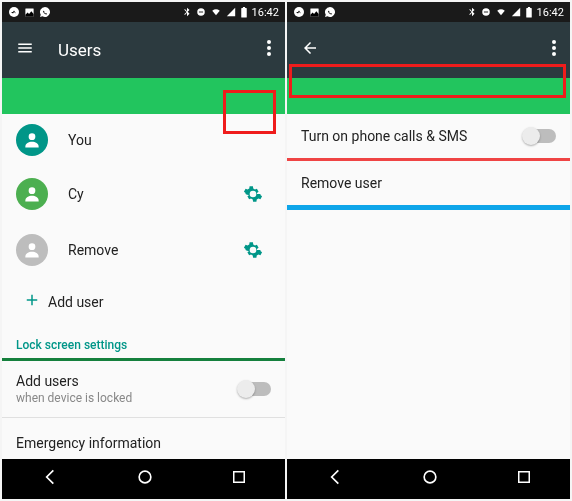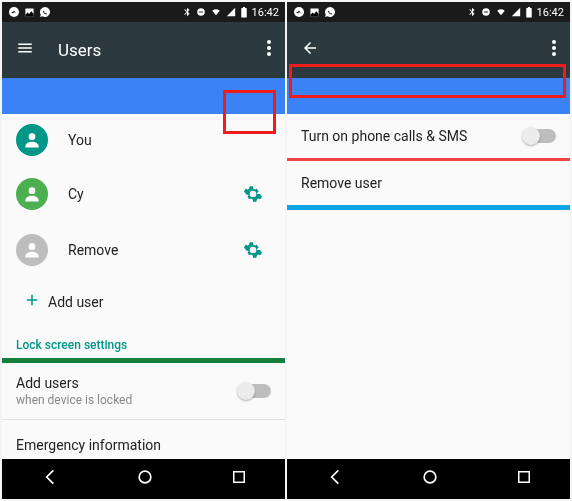--- a/index.html
+++ b/index.html
@@ -7,21 +7,21 @@
       font-family: Roboto, "Helvetica Neue", Arial, sans-serif;
       background: #f5f5f5;
       display: flex;
       gap: 2px;
       padding: 2px;
       width: 572px;
     }
     .phone {
       width: 283px;
       height: 497px;
-      background: #3b82f6;
+      background: #22c55e;
       display: flex;
       flex-direction: column;
       overflow: hidden;
       position: relative;
     }
     .status-bar {
       height: 20px;
       background: #1a1a1a;
       display: flex;
       align-items: center;
@@ -280,21 +280,21 @@
               <path d="M11 5h2v14h-2z"></path>
               <path d="M5 11h14v2H5z"></path>
             </svg>
         </span>
       </div>
       <span class="user-label">Add user</span>
     </div>
 
     <div class="section-header">Lock screen settings</div>
 
-    <div class="setting-row" style="border-top:5px solid #15803d;">
+    <div class="setting-row" style="border-top:3px solid #15803d;">
       <div class="setting-texts">
         <div class="setting-title">Add users</div>
         <div class="setting-sub">when device is locked</div>
       </div>
       <div class="switch"></div>
     </div>
 
     <div class="setting-row">
       <div class="setting-title">Emergency information</div>
     </div>

